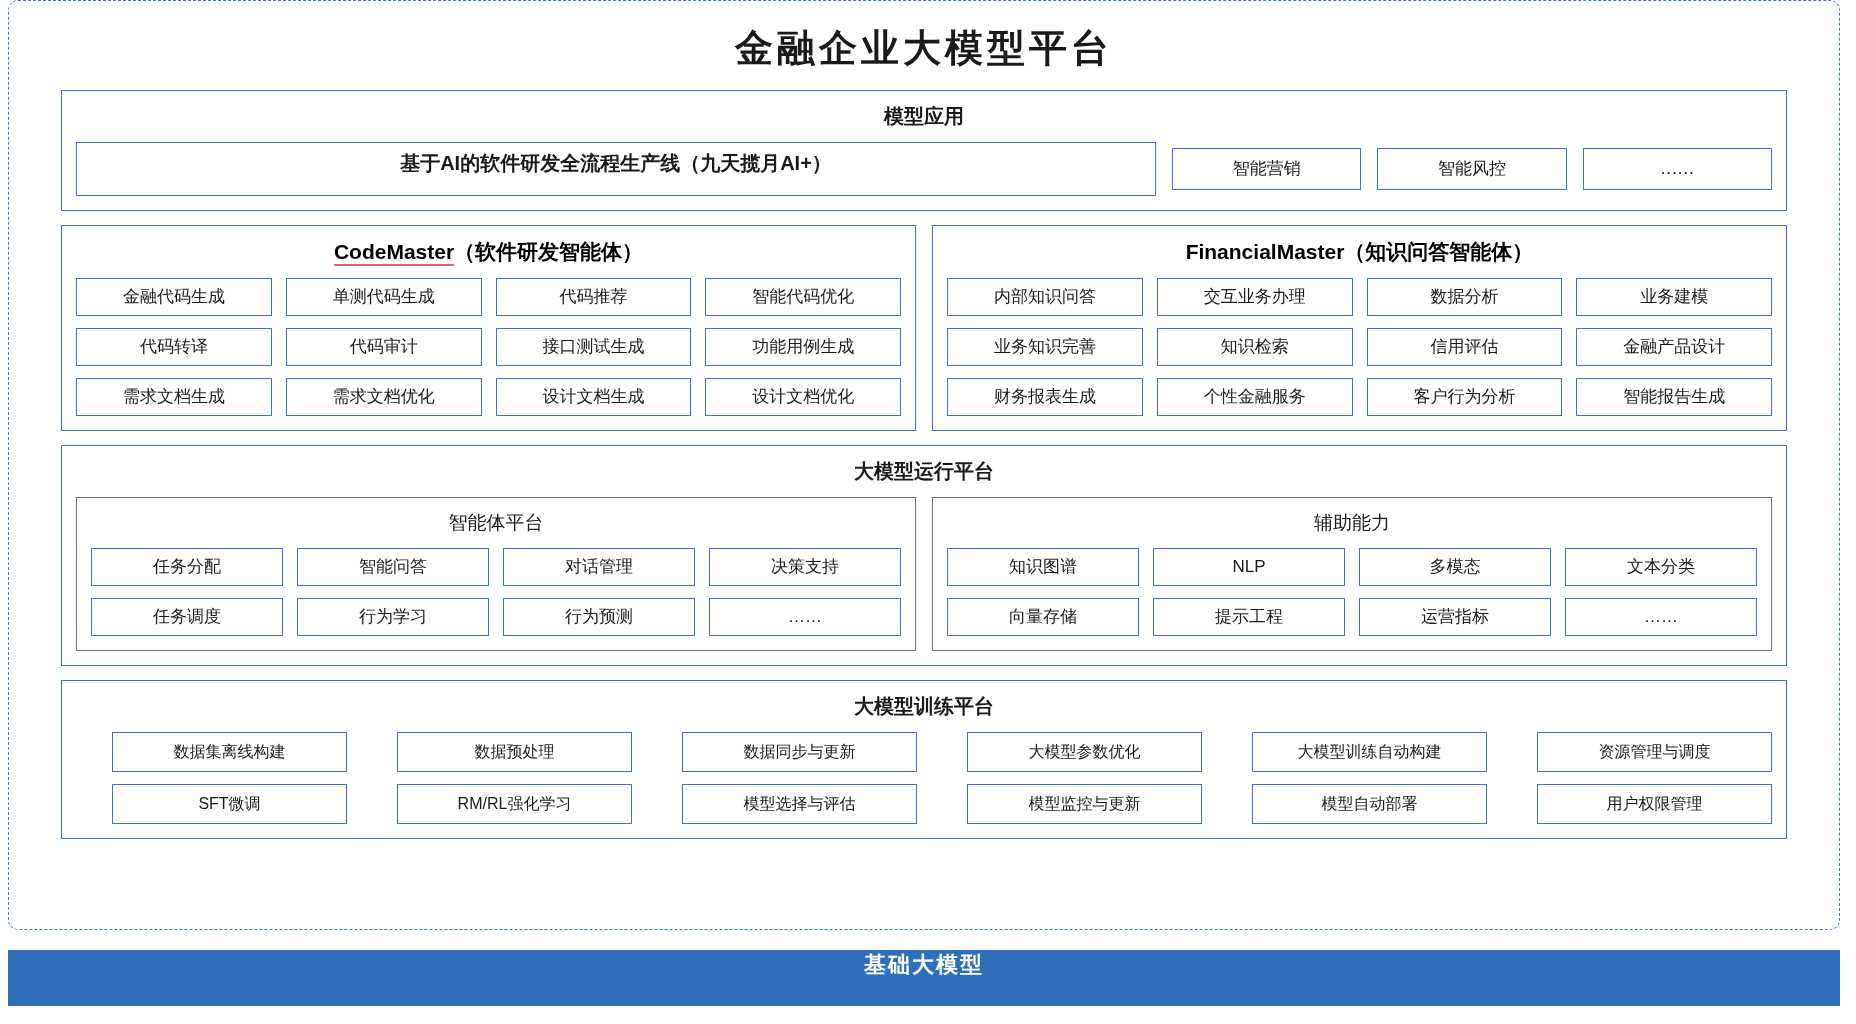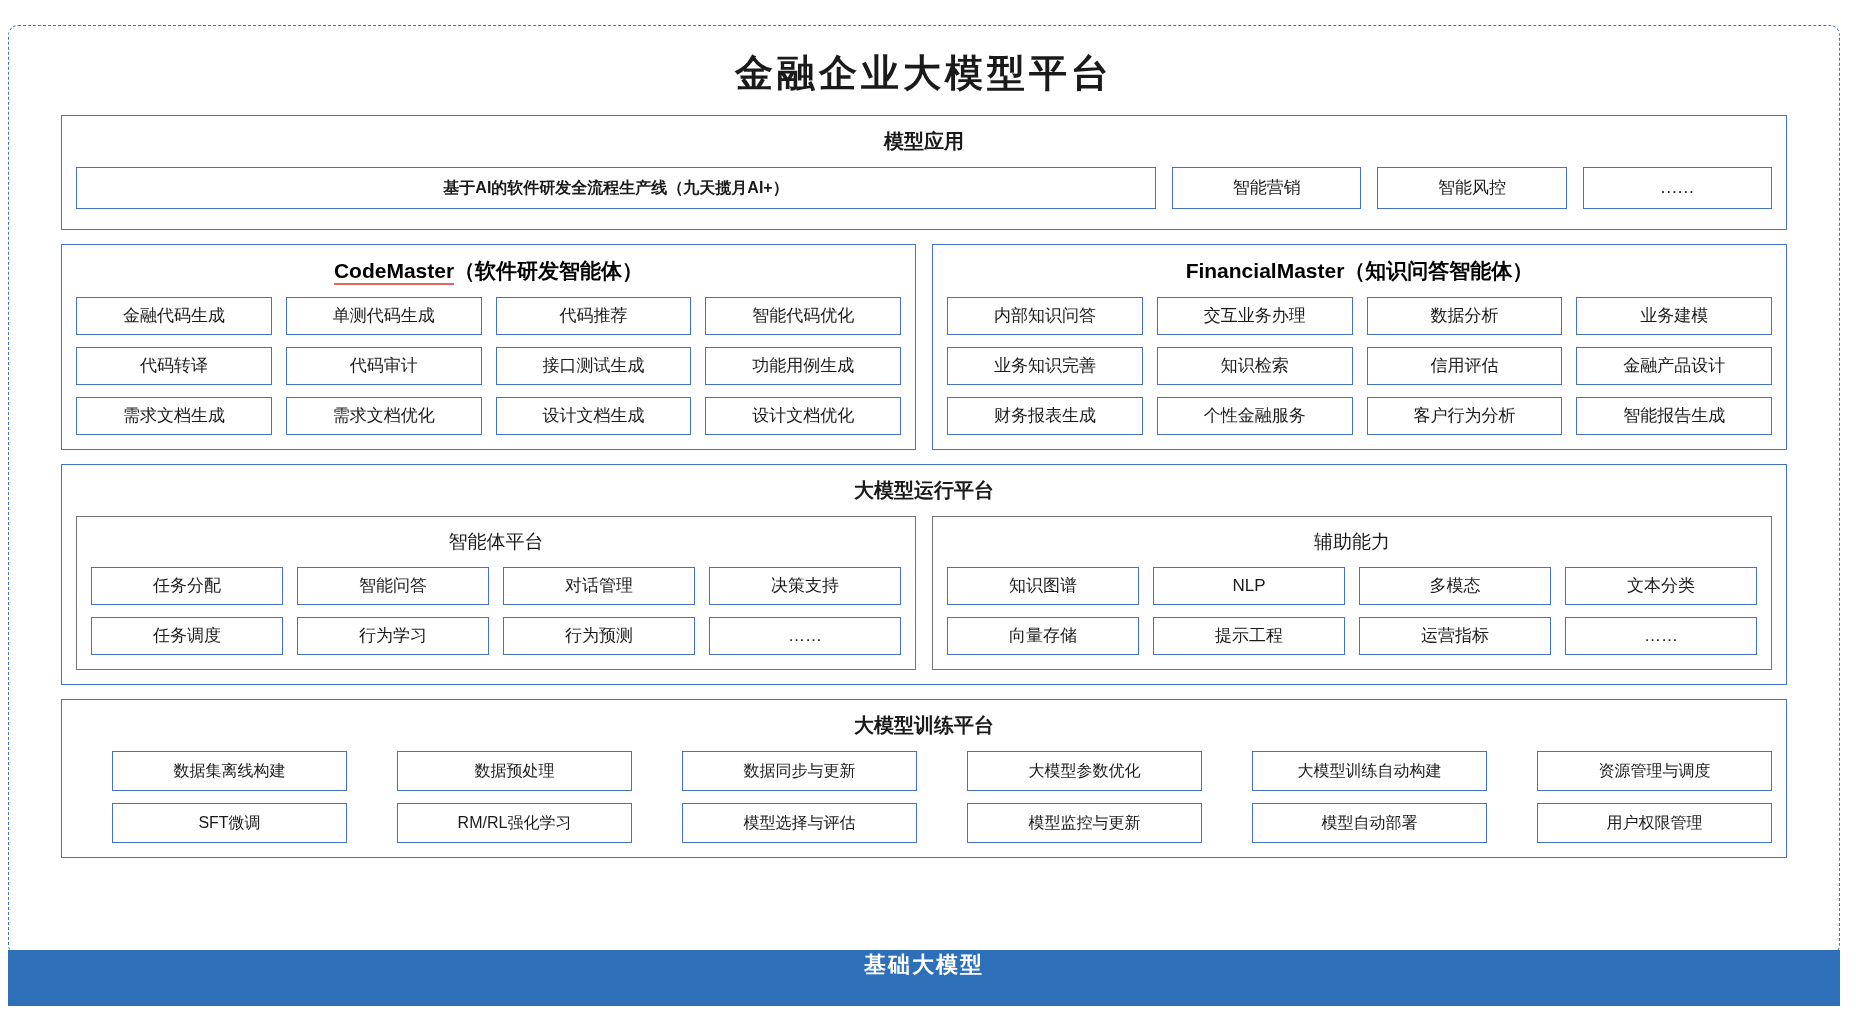--- a/index.html
+++ b/index.html
@@ -17,21 +17,21 @@
   .page {
     width: 1856px;
     height: 1024px;
     position: relative;
     box-sizing: border-box;
     padding: 0;
   }
   .outer-frame {
     position: absolute;
     left: 8px;
-    top: 25px;
+    top: 0;
     width: 1832px;
     height: 930px;
     box-sizing: border-box;
     border: 1.5px dashed #4472c4;
     border-radius: 10px;
     background: #ffffff;
     padding: 10px 52px 12px 52px;
   }
   .main-title {
     text-align: center;
@@ -62,27 +62,27 @@
     background: #ffffff;
     text-align: center;
     font-size: 17px;
     line-height: 36px;
     height: 38px;
     color: #1a1a1a;
     white-space: nowrap;
     overflow: hidden;
   }
   
-  #app-section { padding-bottom: 20px; }
+  #app-section { padding-bottom: 14px; }
   #app-row { display: flex; gap: 16px; align-items: center; }
   #app-main {
     flex: 0 0 1080px;
     font-weight: bold;
-    font-size: 16px;
-    height: 42px;
+    font-size: 20px;
+    height: 54px;
     line-height: 40px;
     text-align: center;
   }
   #app-row .chip.small { flex: 1; height: 42px; line-height: 40px; font-family: Liberation Serif, serif; }
   
   .agents-row {
     display: flex;
     gap: 16px;
     margin-bottom: 14px;
   }

